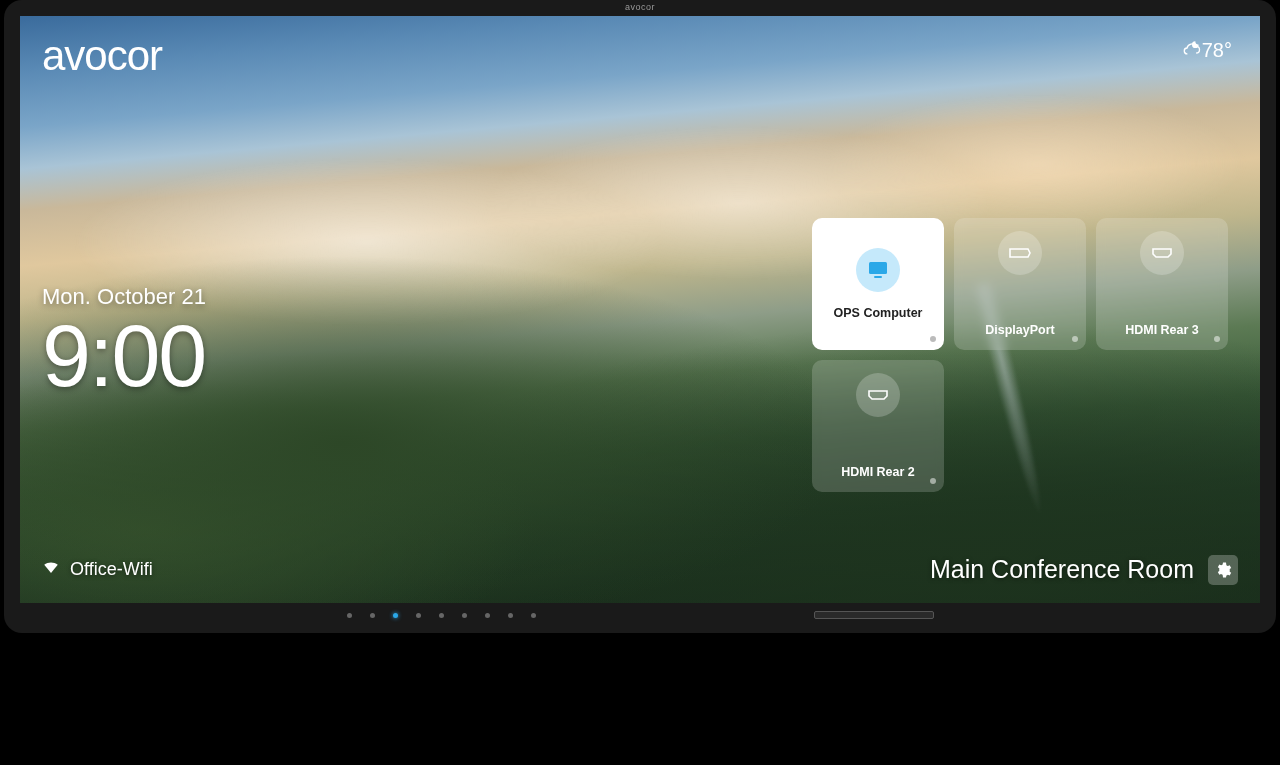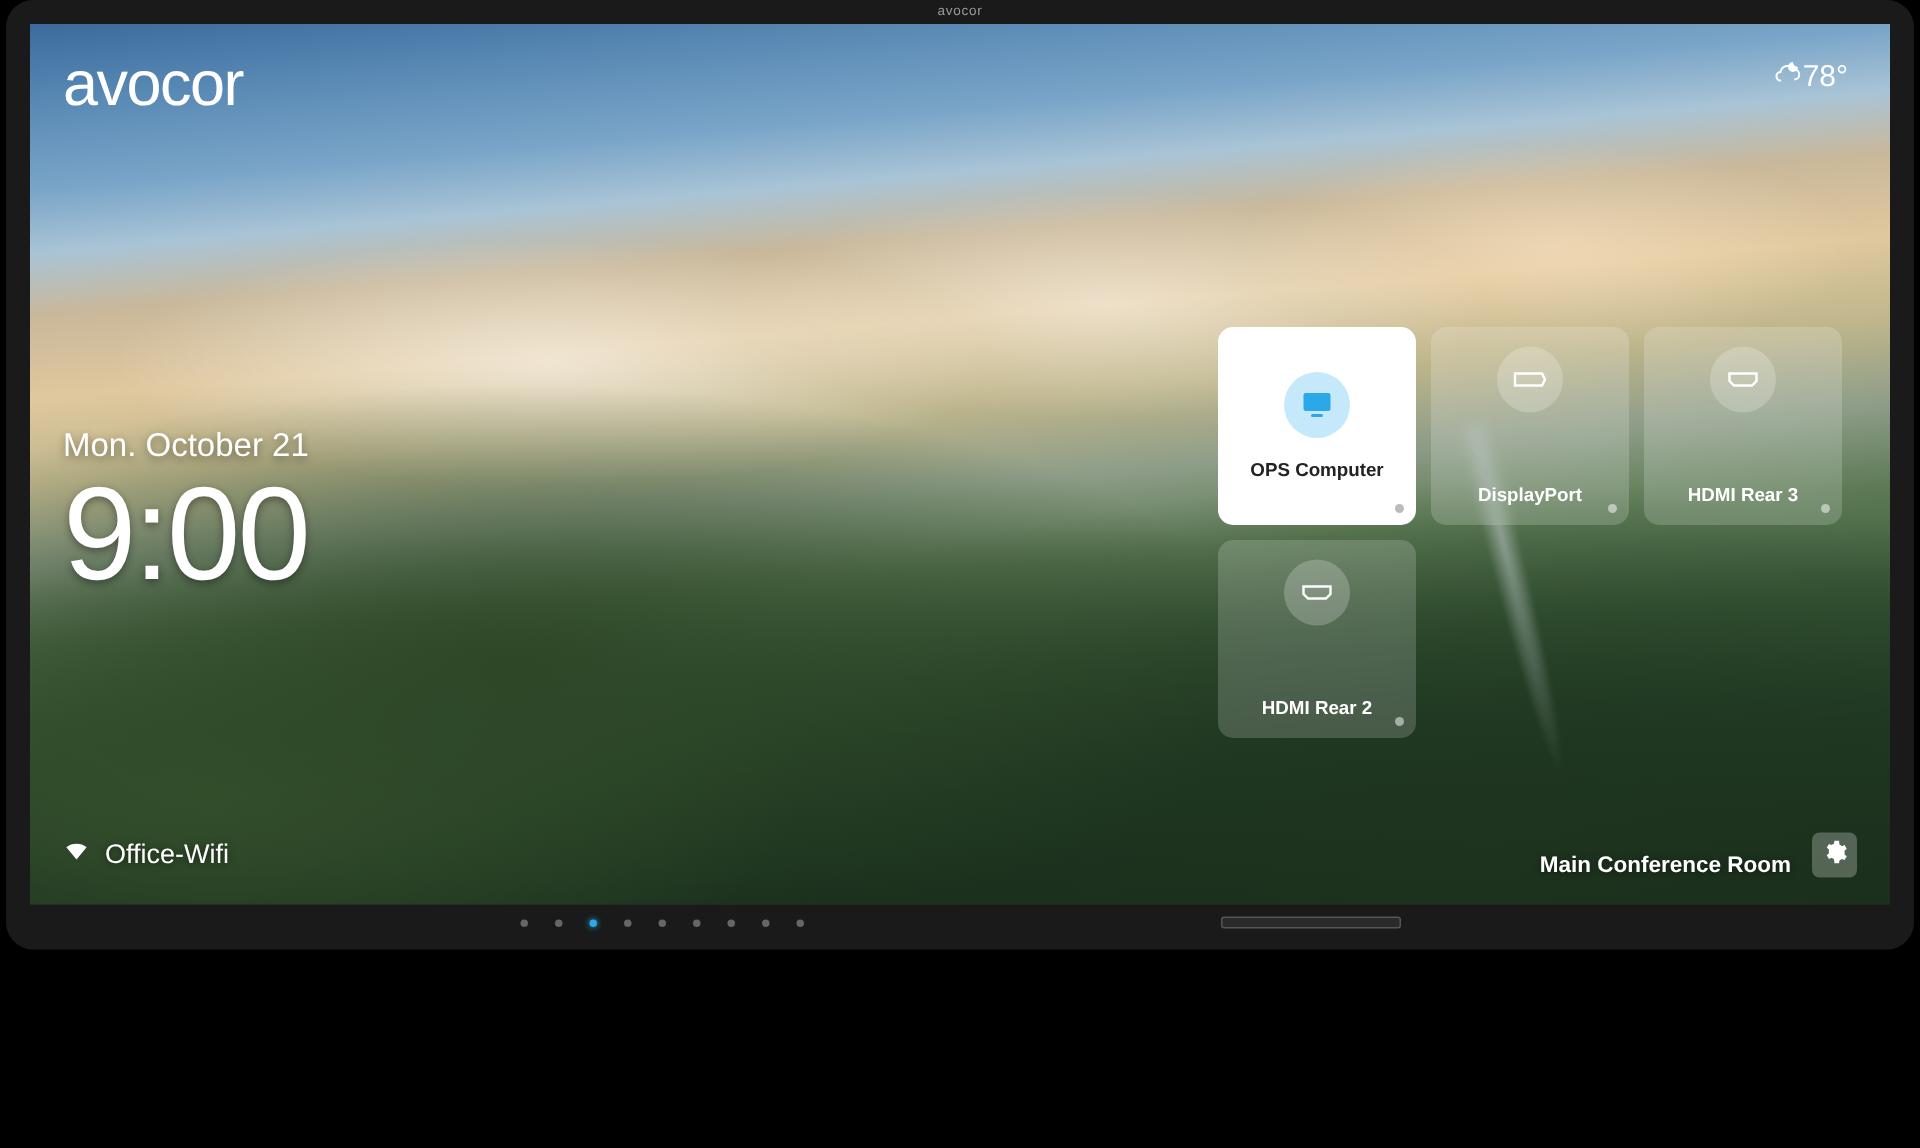--- a/index.html
+++ b/index.html
@@ -131,22 +131,22 @@
   .bottom-left {
     position:absolute; left:22px; bottom:22px;
     display:flex; align-items:center; gap:10px;
     font-size:18px; font-weight:400;
     text-shadow:0 1px 4px rgba(0,0,0,0.5);
   }
   .bottom-left svg { width:18px; height:18px; }
 
   .bottom-right {
     position:absolute; right:22px; bottom:18px;
-    display:flex; align-items:flex-end; gap:14px;
-    font-size:15px; font-weight:700;
+    display:flex; align-items:flex-start; gap:14px;
+    font-size:25px; font-weight:400;
     text-shadow:0 1px 4px rgba(0,0,0,0.5);
   }
   .settings-btn {
     width:30px; height:30px;
     background:rgba(255,255,255,0.25);
     border-radius:5px;
     display:flex; align-items:center; justify-content:center;
     cursor:pointer;
   }
   .settings-btn svg { width:18px; height:18px; }

